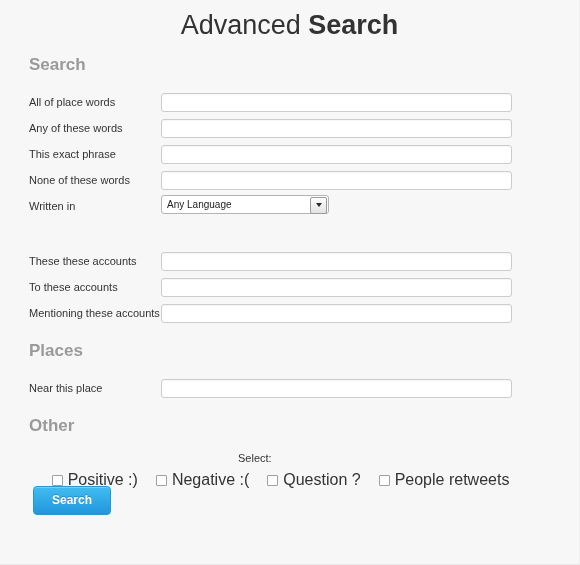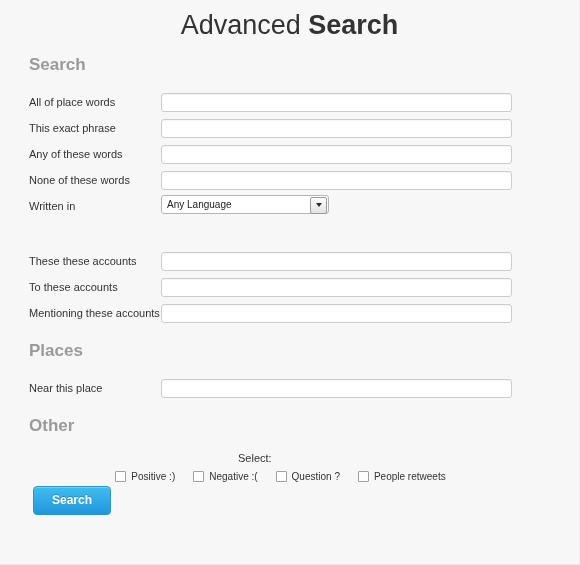--- a/index.html
+++ b/index.html
@@ -127,21 +127,21 @@
     flex-direction: column;
   }
   .checkbox-group {
     display: flex;
     align-items: center;
   }
   .cb-item {
     display: flex;
     align-items: center;
     margin-right: 18px;
-    font-size: 10px;
+    font-size: 16px;
     color: #333333;
     white-space: nowrap;
   }
   .cb-box {
     width: 11px;
     height: 11px;
     box-sizing: border-box;
     border: 1px solid #a0a0a0;
     background: #fdfdfd;
     border-radius: 1px;
@@ -185,28 +185,28 @@
       <div class="sp-1"></div>
 
       <div class="field-row">
         <div class="field-label">All of place words</div>
         <div class="field-control">
           <input class="text-input" type="text" value="" style="">
         </div>
       </div>
 
       <div class="field-row">
+        <div class="field-label">Any of these words</div>
+        <div class="field-control">
+          <input class="text-input" type="text" value="" style="">
+        </div>
+      </div>
+
+      <div class="field-row">
         <div class="field-label">This exact phrase</div>
-        <div class="field-control">
-          <input class="text-input" type="text" value="" style="">
-        </div>
-      </div>
-
-      <div class="field-row">
-        <div class="field-label">Any of these words</div>
         <div class="field-control">
           <input class="text-input" type="text" value="" style="">
         </div>
       </div>
 
       <div class="field-row">
         <div class="field-label">None of these words</div>
         <div class="field-control">
           <input class="text-input" type="text" value="" style="">
         </div>

